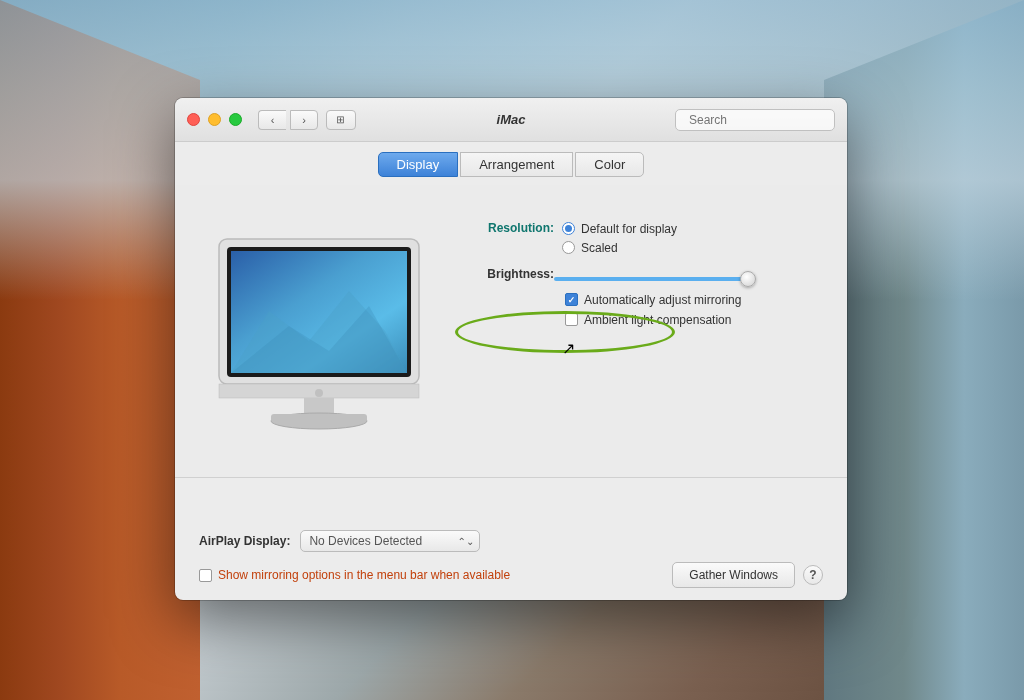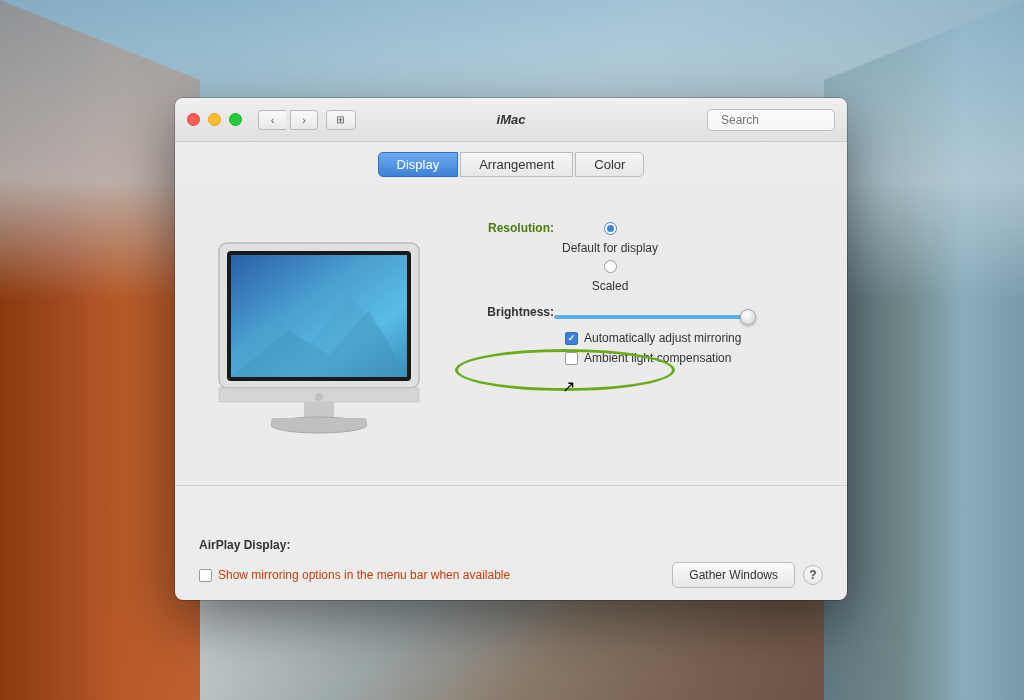--- a/index.html
+++ b/index.html
@@ -176,21 +176,21 @@
     }
 
     .search-box {
       margin-left: auto;
       display: flex;
       align-items: center;
       background: rgba(255,255,255,0.7);
       border: 1px solid #c0c0c0;
       border-radius: 5px;
       padding: 3px 8px;
-      width: 128px;
+      width: 160px;
       gap: 5px;
     }
 
     .search-input {
       border: none;
       background: transparent;
       font-size: 12px;
       color: #555;
       outline: none;
       flex: 1;
@@ -266,38 +266,37 @@
     }
 
     .setting-row {
       display: flex;
       align-items: baseline;
       gap: 8px;
     }
 
     .setting-label {
       font-size: 12px;
-      color: #4d7c0f;
+      color: #0f766e;
       font-weight: 600;
       text-align: right;
       min-width: 85px;
     }
 
     .setting-controls {
       display: flex;
       flex-direction: column;
       gap: 5px;
     }
 
     .radio-option {
       display: flex;
       align-items: center;
       gap: 6px;
       cursor: pointer;
-      flex-direction: column;
     }
 
     .radio-input {
       width: 13px;
       height: 13px;
       border-radius: 50%;
       border: 1px solid #999;
       background: white;
       display: flex;
       align-items: center;
@@ -645,20 +644,24 @@
         </div>
 
       </div>
     </div>
   </div>
 
   <div class="bottom-section">
 
     <div class="airplay-row">
       <span class="airplay-label">AirPlay Display:</span>
+      <div class="select-wrapper">
+        <select class="airplay-select"><option>No Devices Detected</option></select>
+        <span class="select-arrow">⌃⌄</span>
+      </div>
     </div>
 
     <div class="mirroring-row">
       <div class="mirroring-left">
         <div class="checkbox-input"></div>
         <span class="mirroring-label">Show mirroring options in the menu bar when available</span>
       </div>
 
       <div class="bottom-buttons">
         <button class="gather-btn">Gather Windows</button>

